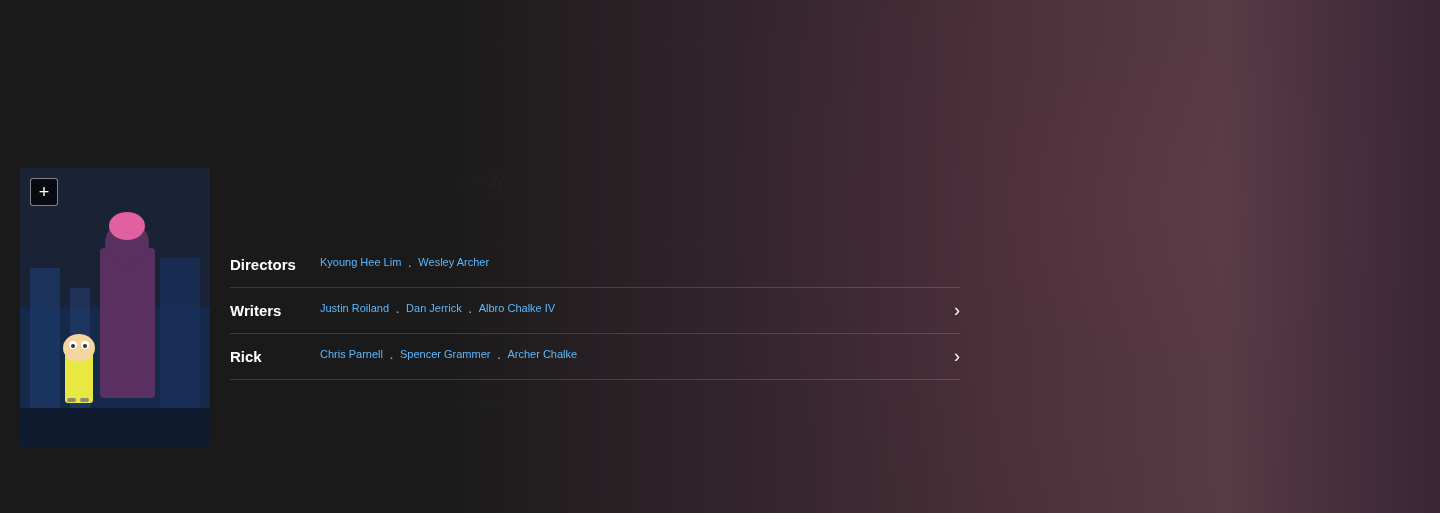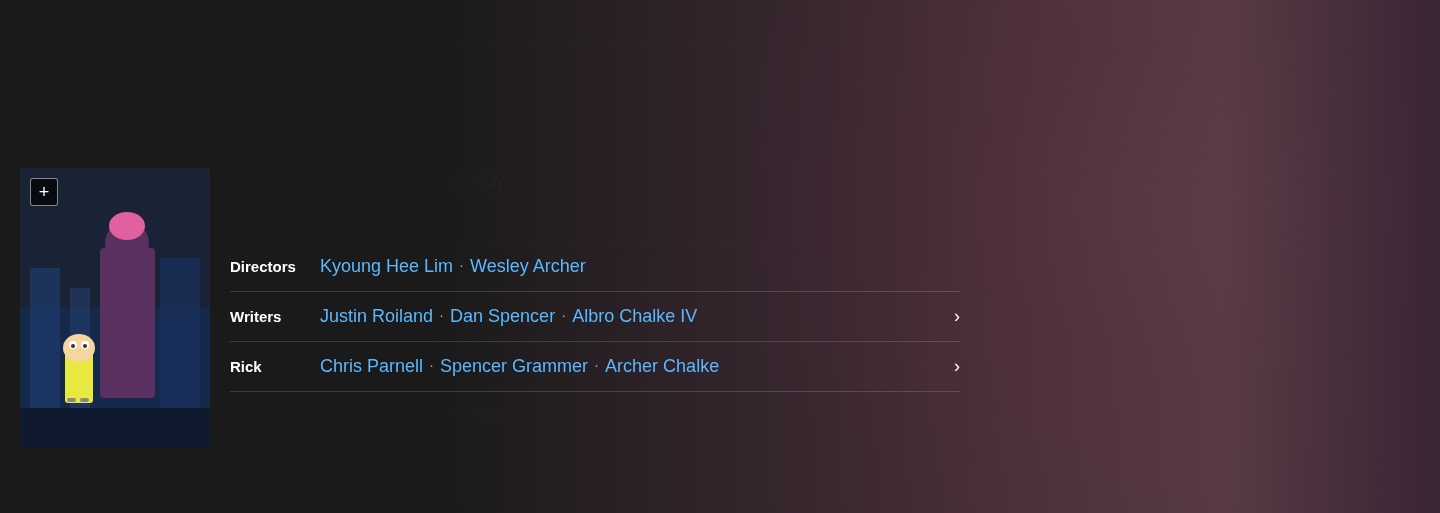--- a/index.html
+++ b/index.html
@@ -290,21 +290,21 @@
     }
 
     .credit-names {
       display: flex;
       gap: 0;
       flex: 1;
     }
 
     .credit-name {
       color: #5bb8ff;
-      font-size: 18px;
+      font-size: 11px;
       cursor: pointer;
     }
 
     .credit-separator {
       color: #aaa;
       margin: 0 6px;
       font-size: 15px;
     }
 
     .credit-arrow {
@@ -636,21 +636,21 @@
                 <span class="credit-separator"> · </span>
                 <span class="credit-name">Wesley Archer</span>
               </div>
             </div>
 
             <div class="credit-row">
               <span class="credit-label">Writers</span>
               <div class="credit-names">
                 <span class="credit-name">Justin Roiland</span>
                 <span class="credit-separator"> · </span>
-                <span class="credit-name">Dan Spencer</span>
+                <span class="credit-name">Dan Jerrick</span>
                 <span class="credit-separator"> · </span>
                 <span class="credit-name">Albro Chalke IV</span>
               </div>
               <span class="credit-arrow">›</span>
             </div>
 
             <div class="credit-row">
               <span class="credit-label">Rick</span>
               <div class="credit-names">
                 <span class="credit-name">Chris Parnell</span>

